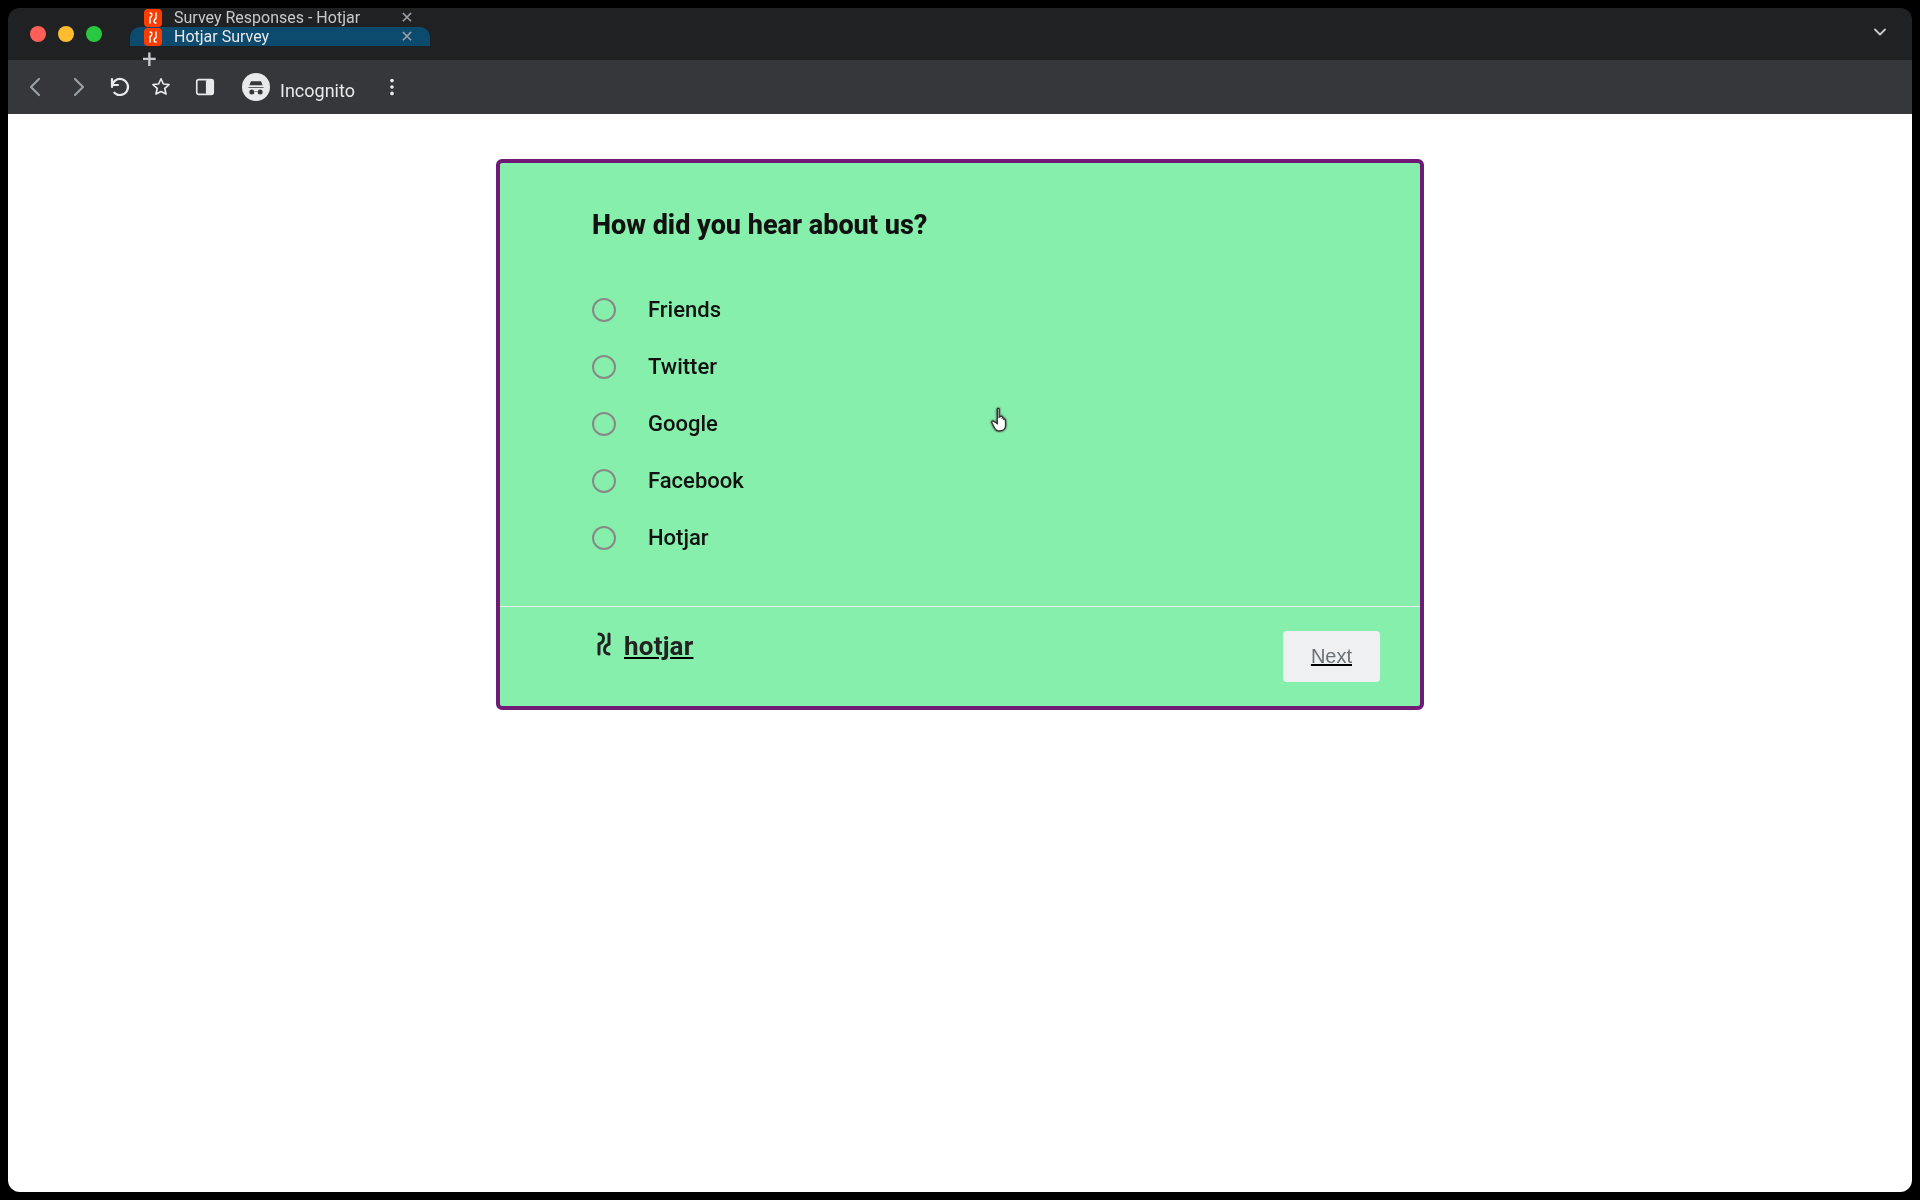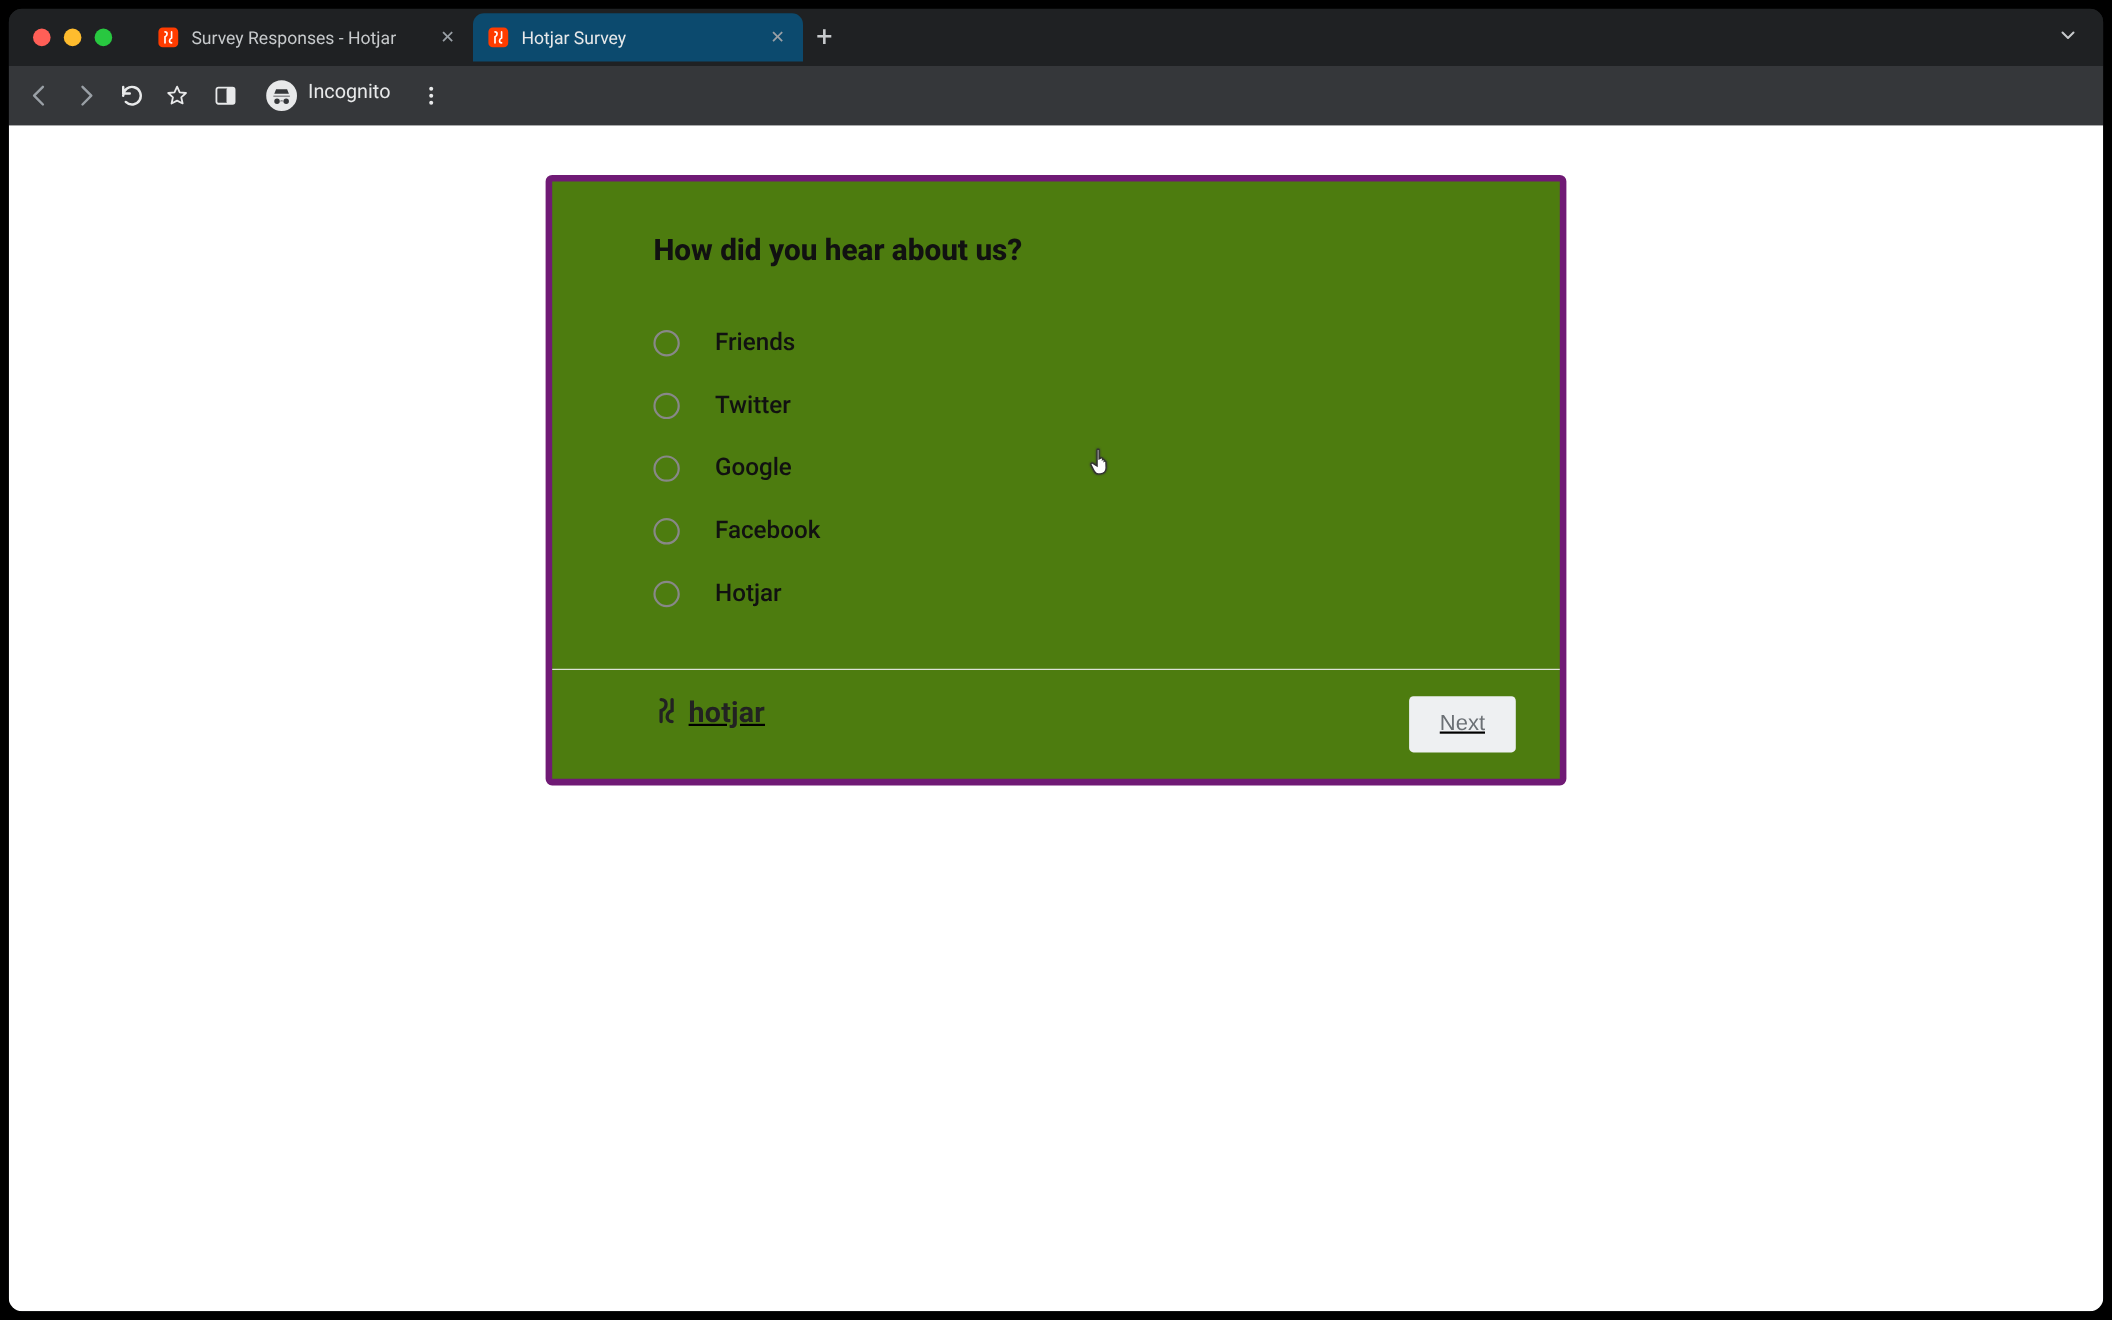--- a/index.html
+++ b/index.html
@@ -26,21 +26,21 @@
     gap: 10px;
     background: #1f2123;
     position: relative;
   }
   .traffic-lights { display: flex; gap: 12px; margin-right: 18px; margin-left: 10px;}
   .tl { width: 16px; height: 16px; border-radius: 50%; }
   .tl.red { background: #ff5f57; }
   .tl.yellow { background: #febc2e; }
   .tl.green { background: #28c840; }
 
-  .tabs { display: flex; align-items: center; gap: 0; height: 100%; }
+  .tabs { display: flex; gap: 0; height: 100%; flex-direction: column; }
   .tab {
     display: flex; align-items: center;
     height: 44px;
     border-radius: 10px 10px 0 0;
     padding: 0 14px;
     min-width: 300px;
     gap: 12px;
     color: #c7cacc;
     cursor: default;
     position: relative;
@@ -85,21 +85,21 @@
   .lock-icon { color: #9aa0a6; }
   .lock-icon svg { width: 18px; height: 18px; }
   .url { font-size: 18px; letter-spacing: 0.2px; }
   .url .domain { color: #e8e9ea; }
   .url .path { color: #9aa0a6; }
 
   .right-icons { display: flex; align-items: center; gap: 18px; color: #e8e9ea; }
   .right-icons .ic { width: 26px; height: 26px; display: flex; align-items: center; justify-content: center; }
   .right-icons svg { width: 22px; height: 22px; }
   .incognito-pill {
-    display: flex; align-items: flex-start; gap: 10px;
+    display: flex; align-items: flex-end; gap: 10px;
     background: transparent;
     padding: 4px 6px;
     border-radius: 18px;
     color: #e8e9ea;
     font-size: 18px;
   }
   .incognito-pill .avatar {
     width: 28px; height: 28px; border-radius: 50%;
     background: #e8e9ea;
     display: flex; align-items: center; justify-content: center;
@@ -113,22 +113,22 @@
     background: #ffffff;
     position: relative;
   }
 
   
   .survey-card {
     position: absolute;
     left: 488px;
     top: 45px;
     width: 928px;
-    background: #4d7c0f;
-    border: 6px solid #701a75;
+    background: #86efac;
+    border: 4px solid #701a75;
     border-radius: 6px;
     box-shadow: 0 0 0 0 rgba(0,0,0,0);
   }
   .card-body { padding: 46px 92px 40px 92px; }
   .question {
     font-size: 27px;
     font-weight: 800;
     color: #111;
     margin-bottom: 40px;
   }

